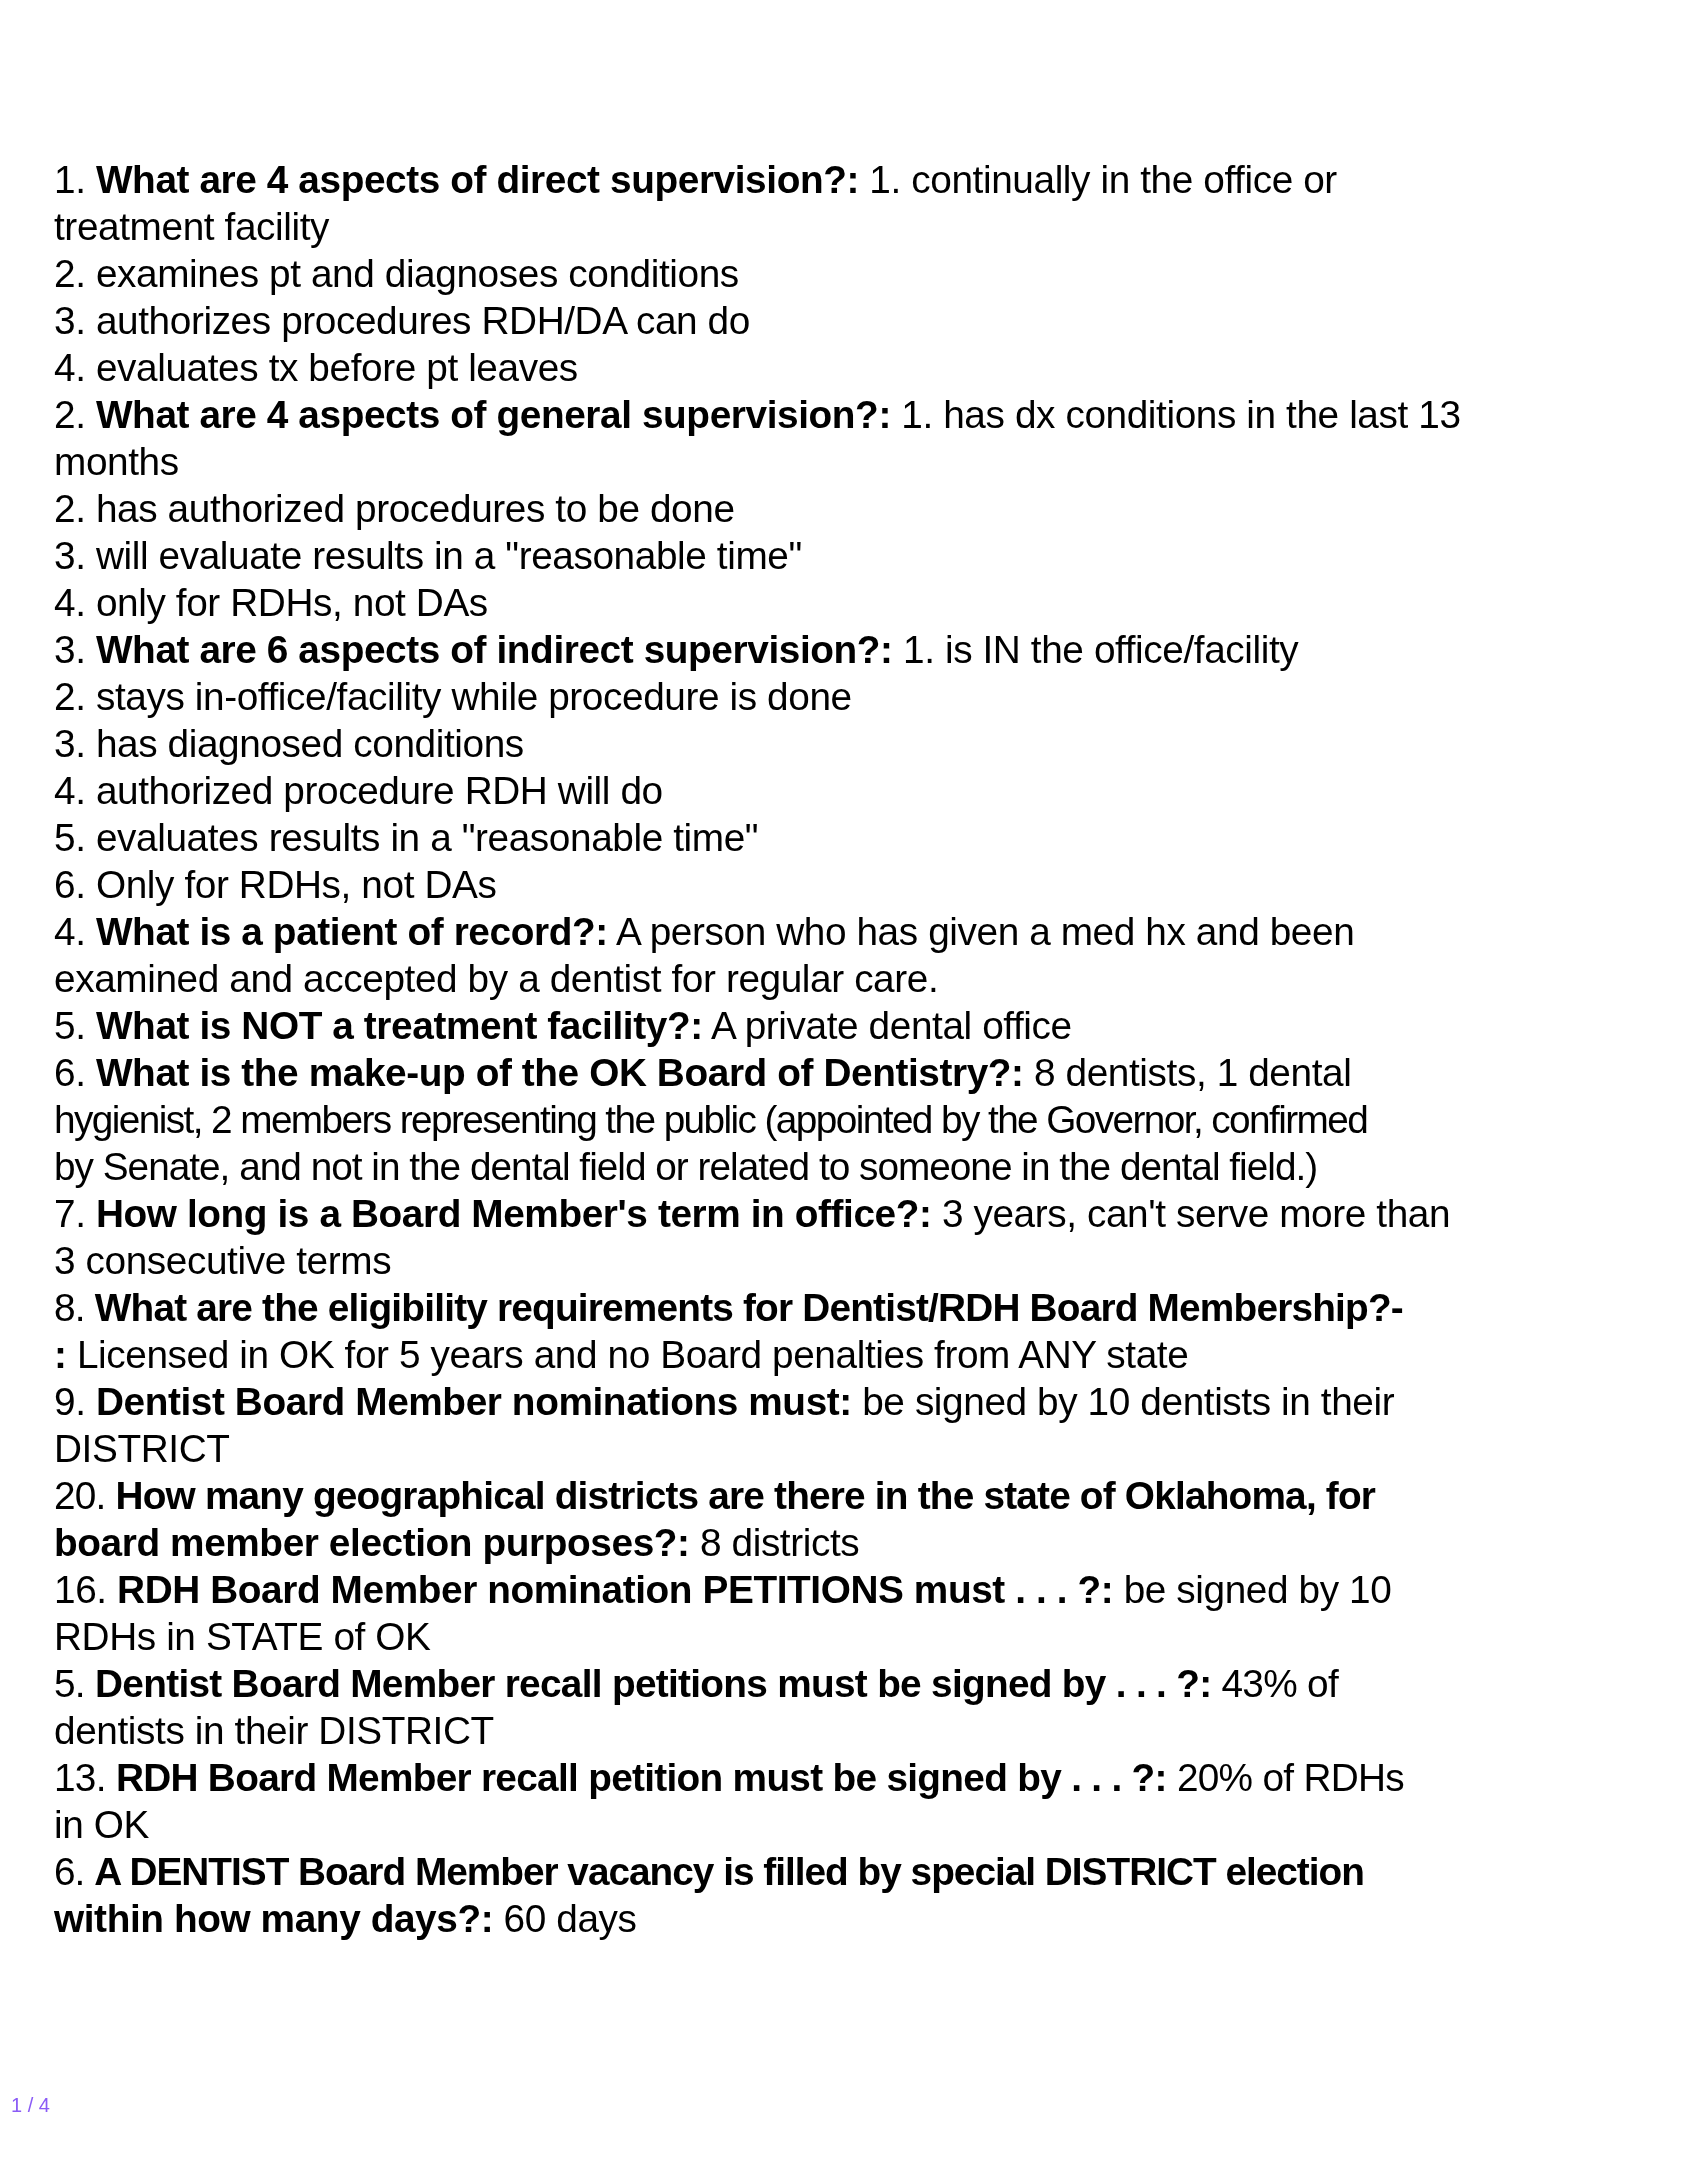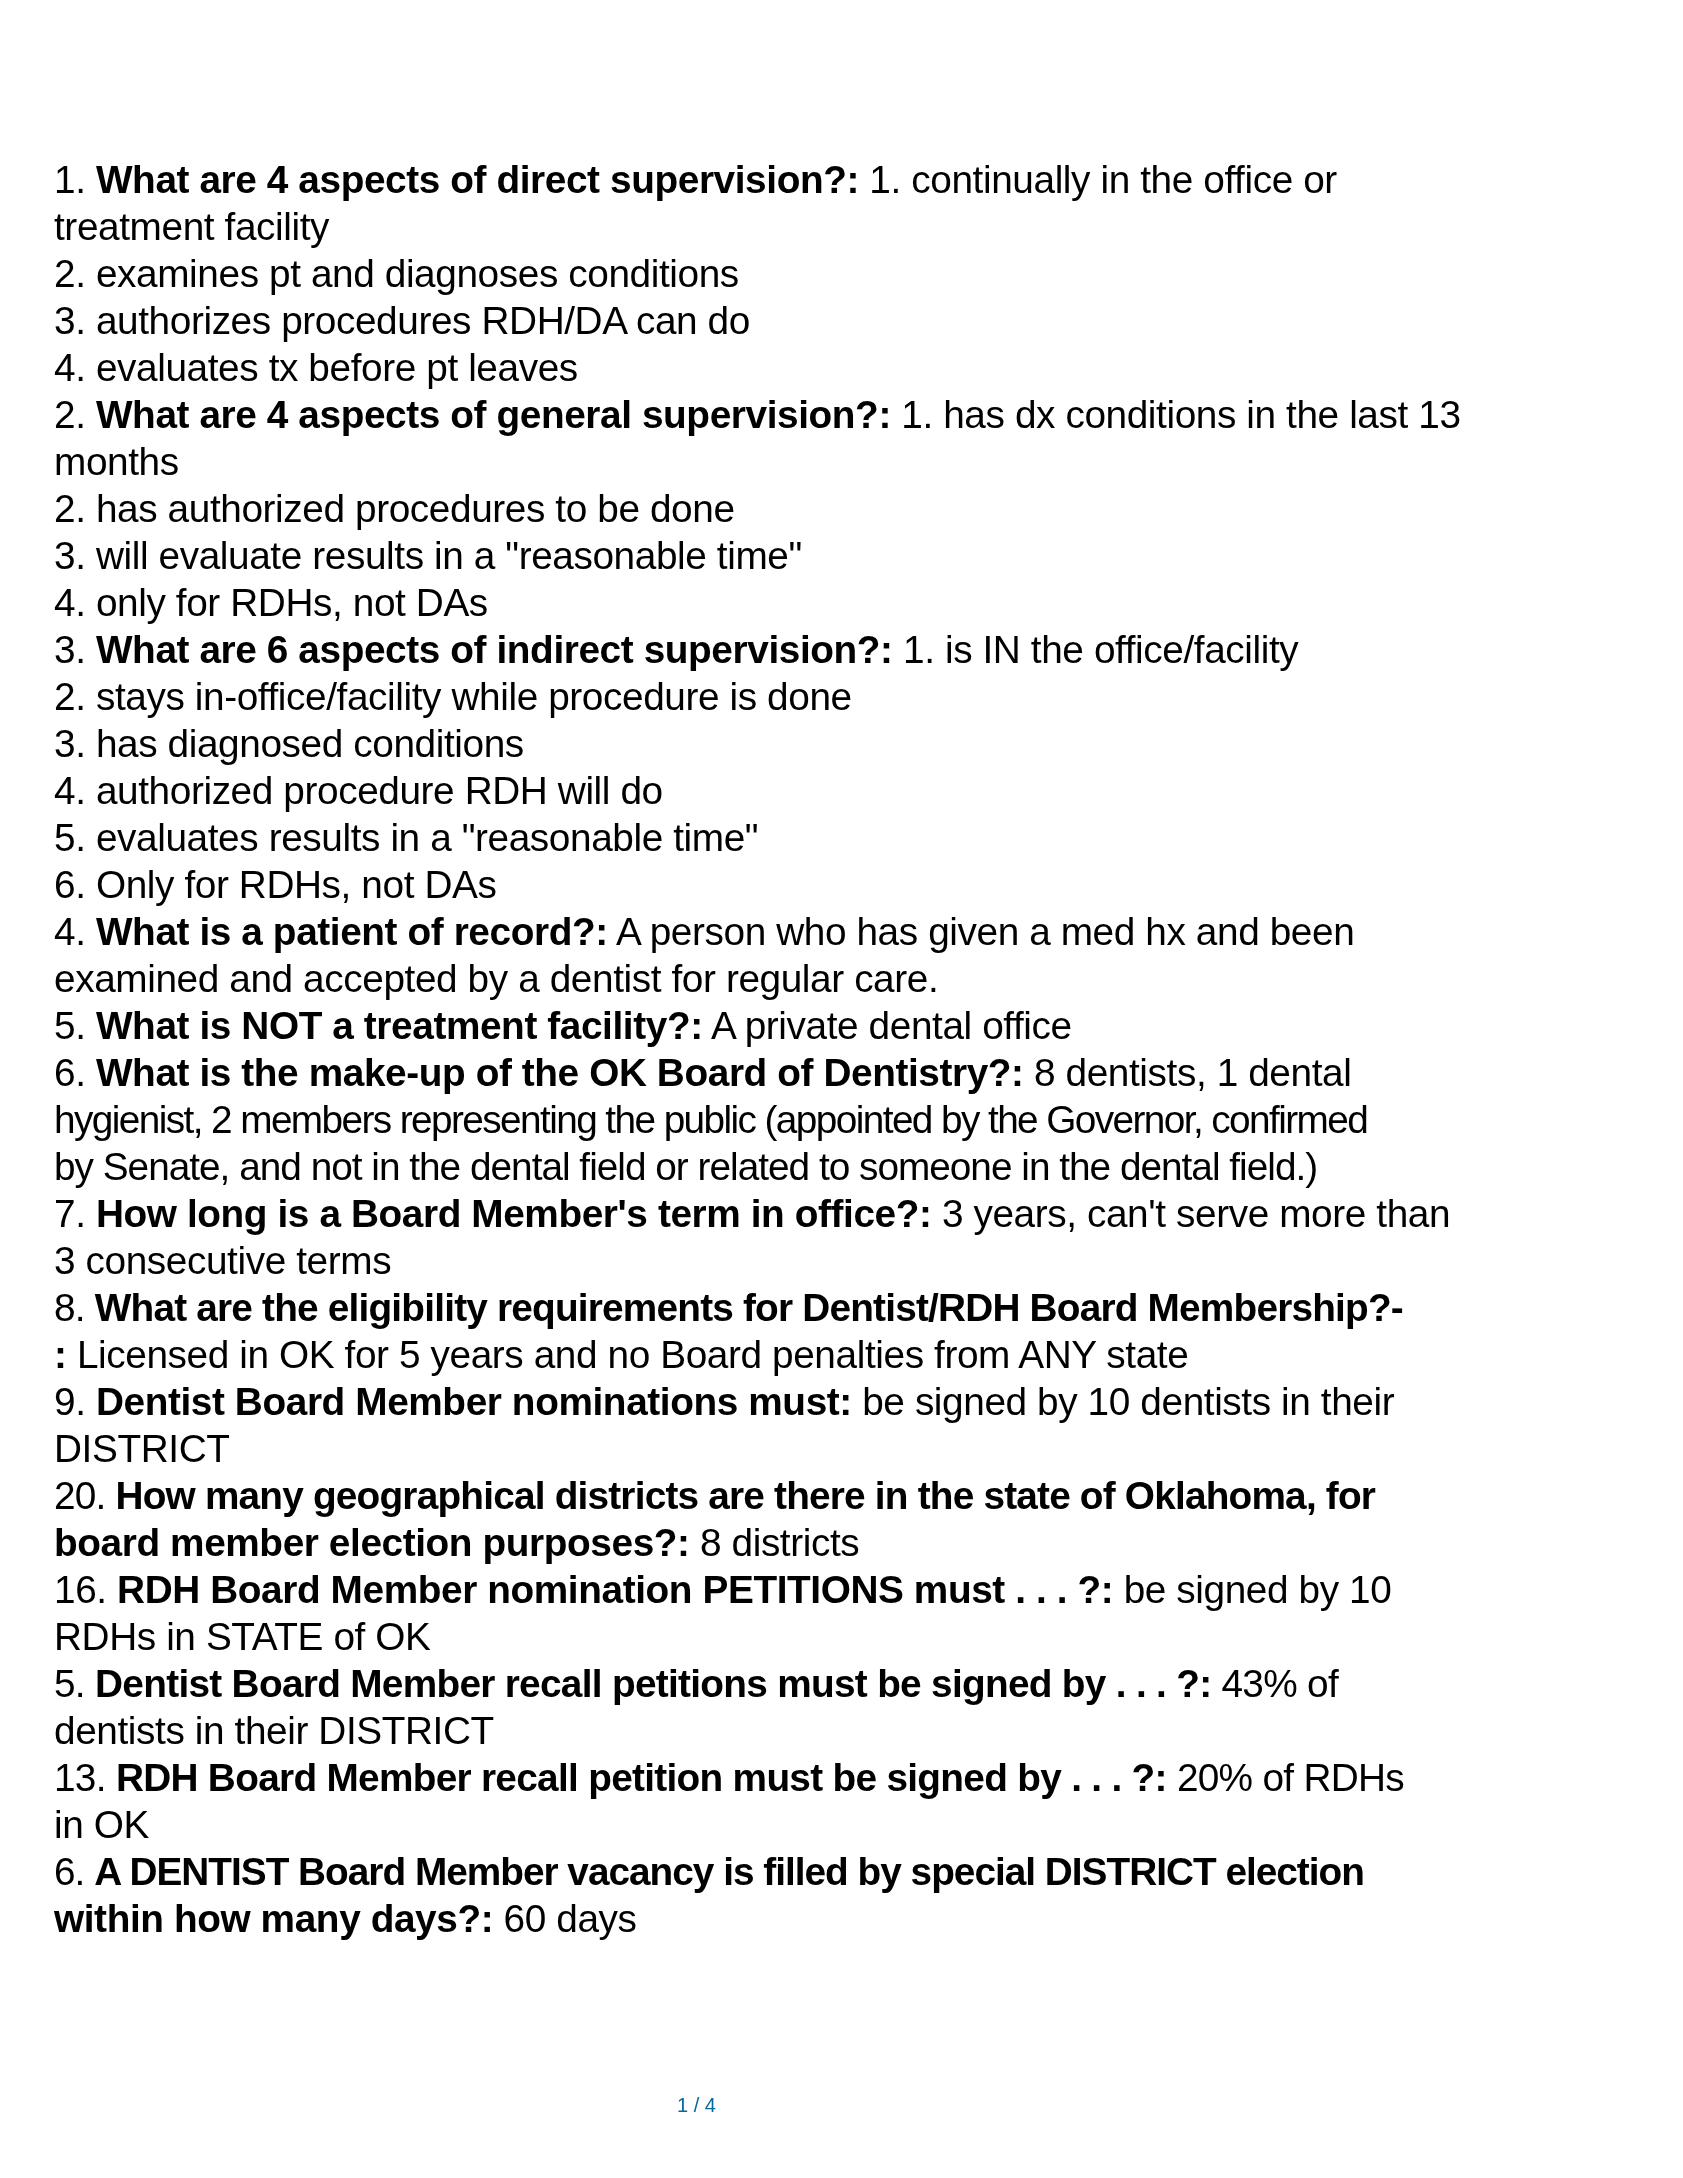--- a/index.html
+++ b/index.html
@@ -7,22 +7,22 @@
   .page { position: absolute; left: 11px; top: 0; width: 1683px; height: 2178px; background: #fff; }
   .content {
     position: absolute; left: 43px; top: 156px; width: 1614px;
     font-family: "Liberation Sans", sans-serif;
     font-size: 39px; line-height: 47px; color: #000;
     letter-spacing: -0.4px;
   }
   .line { white-space: pre; display: block; height: 47px; transform-origin: left center; }
   .q { font-weight: bold; }
   .pagenum {
-    position: absolute; left: 0; width: 1371px; top: 2094px; text-align: center;
-    font-family: "Liberation Sans", sans-serif; font-size: 20px; color: #0369a1;
+    position: absolute; left: 0; width: 1371px; top: 2094px; 
+    font-family: "Liberation Sans", sans-serif; font-size: 20px; color: #8b5cf6;
   }
 </style>
 </head>
 <body>
 
 <div class="page">
   <div class="content">
 
     <span class="line" style="transform: scaleX(0.9939);"><span>1.</span> <span class="q">What are 4 aspects of direct supervision?:</span> <span>1. continually in the office or</span></span>
     <span class="line" style="transform: scaleX(0.9939);">treatment facility</span>

